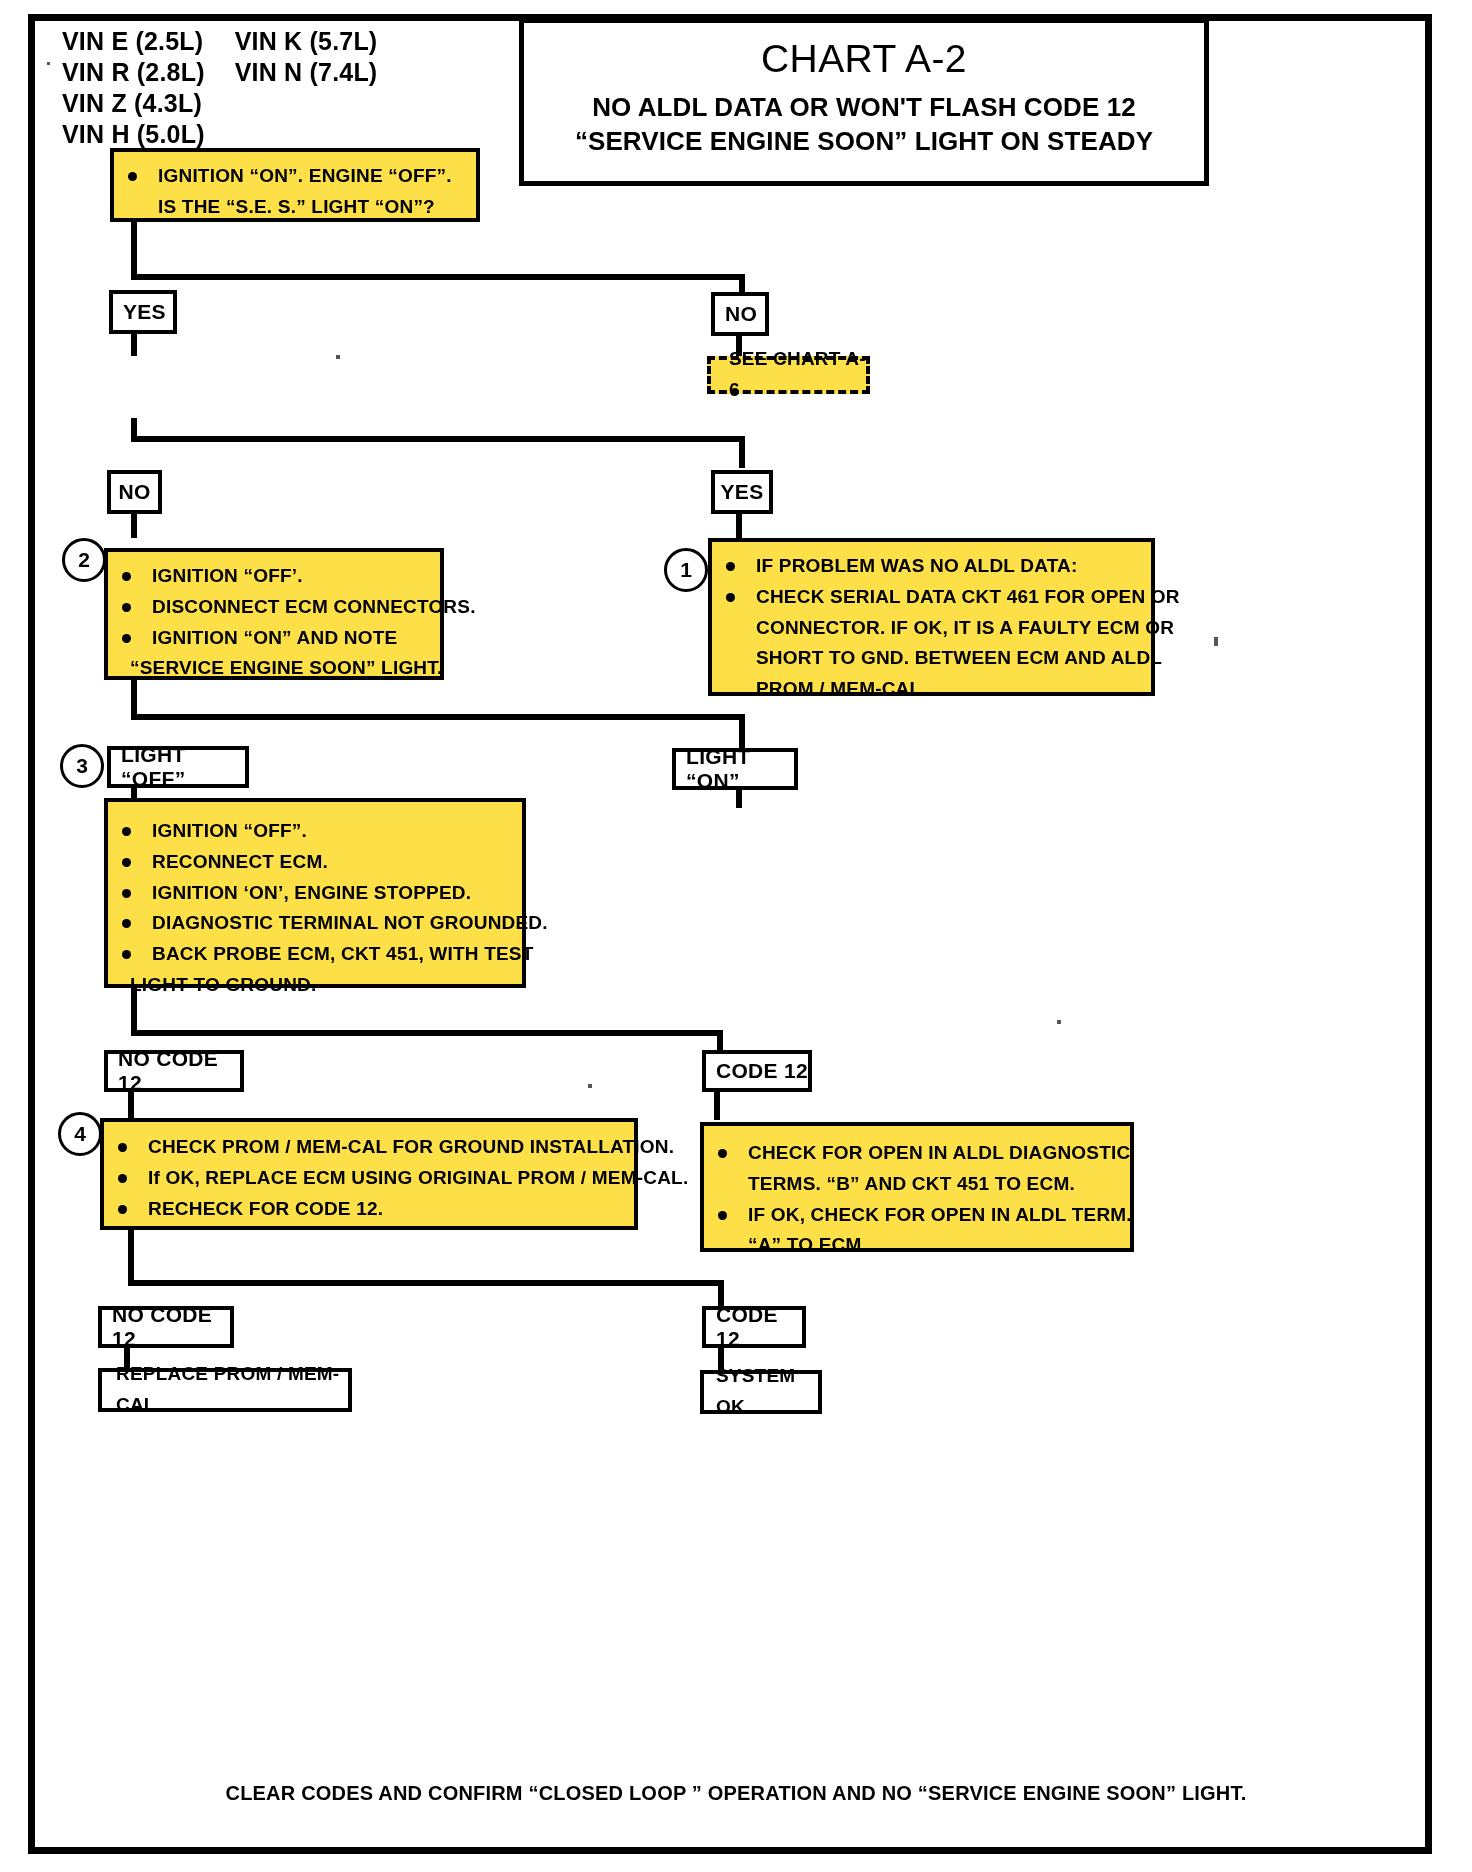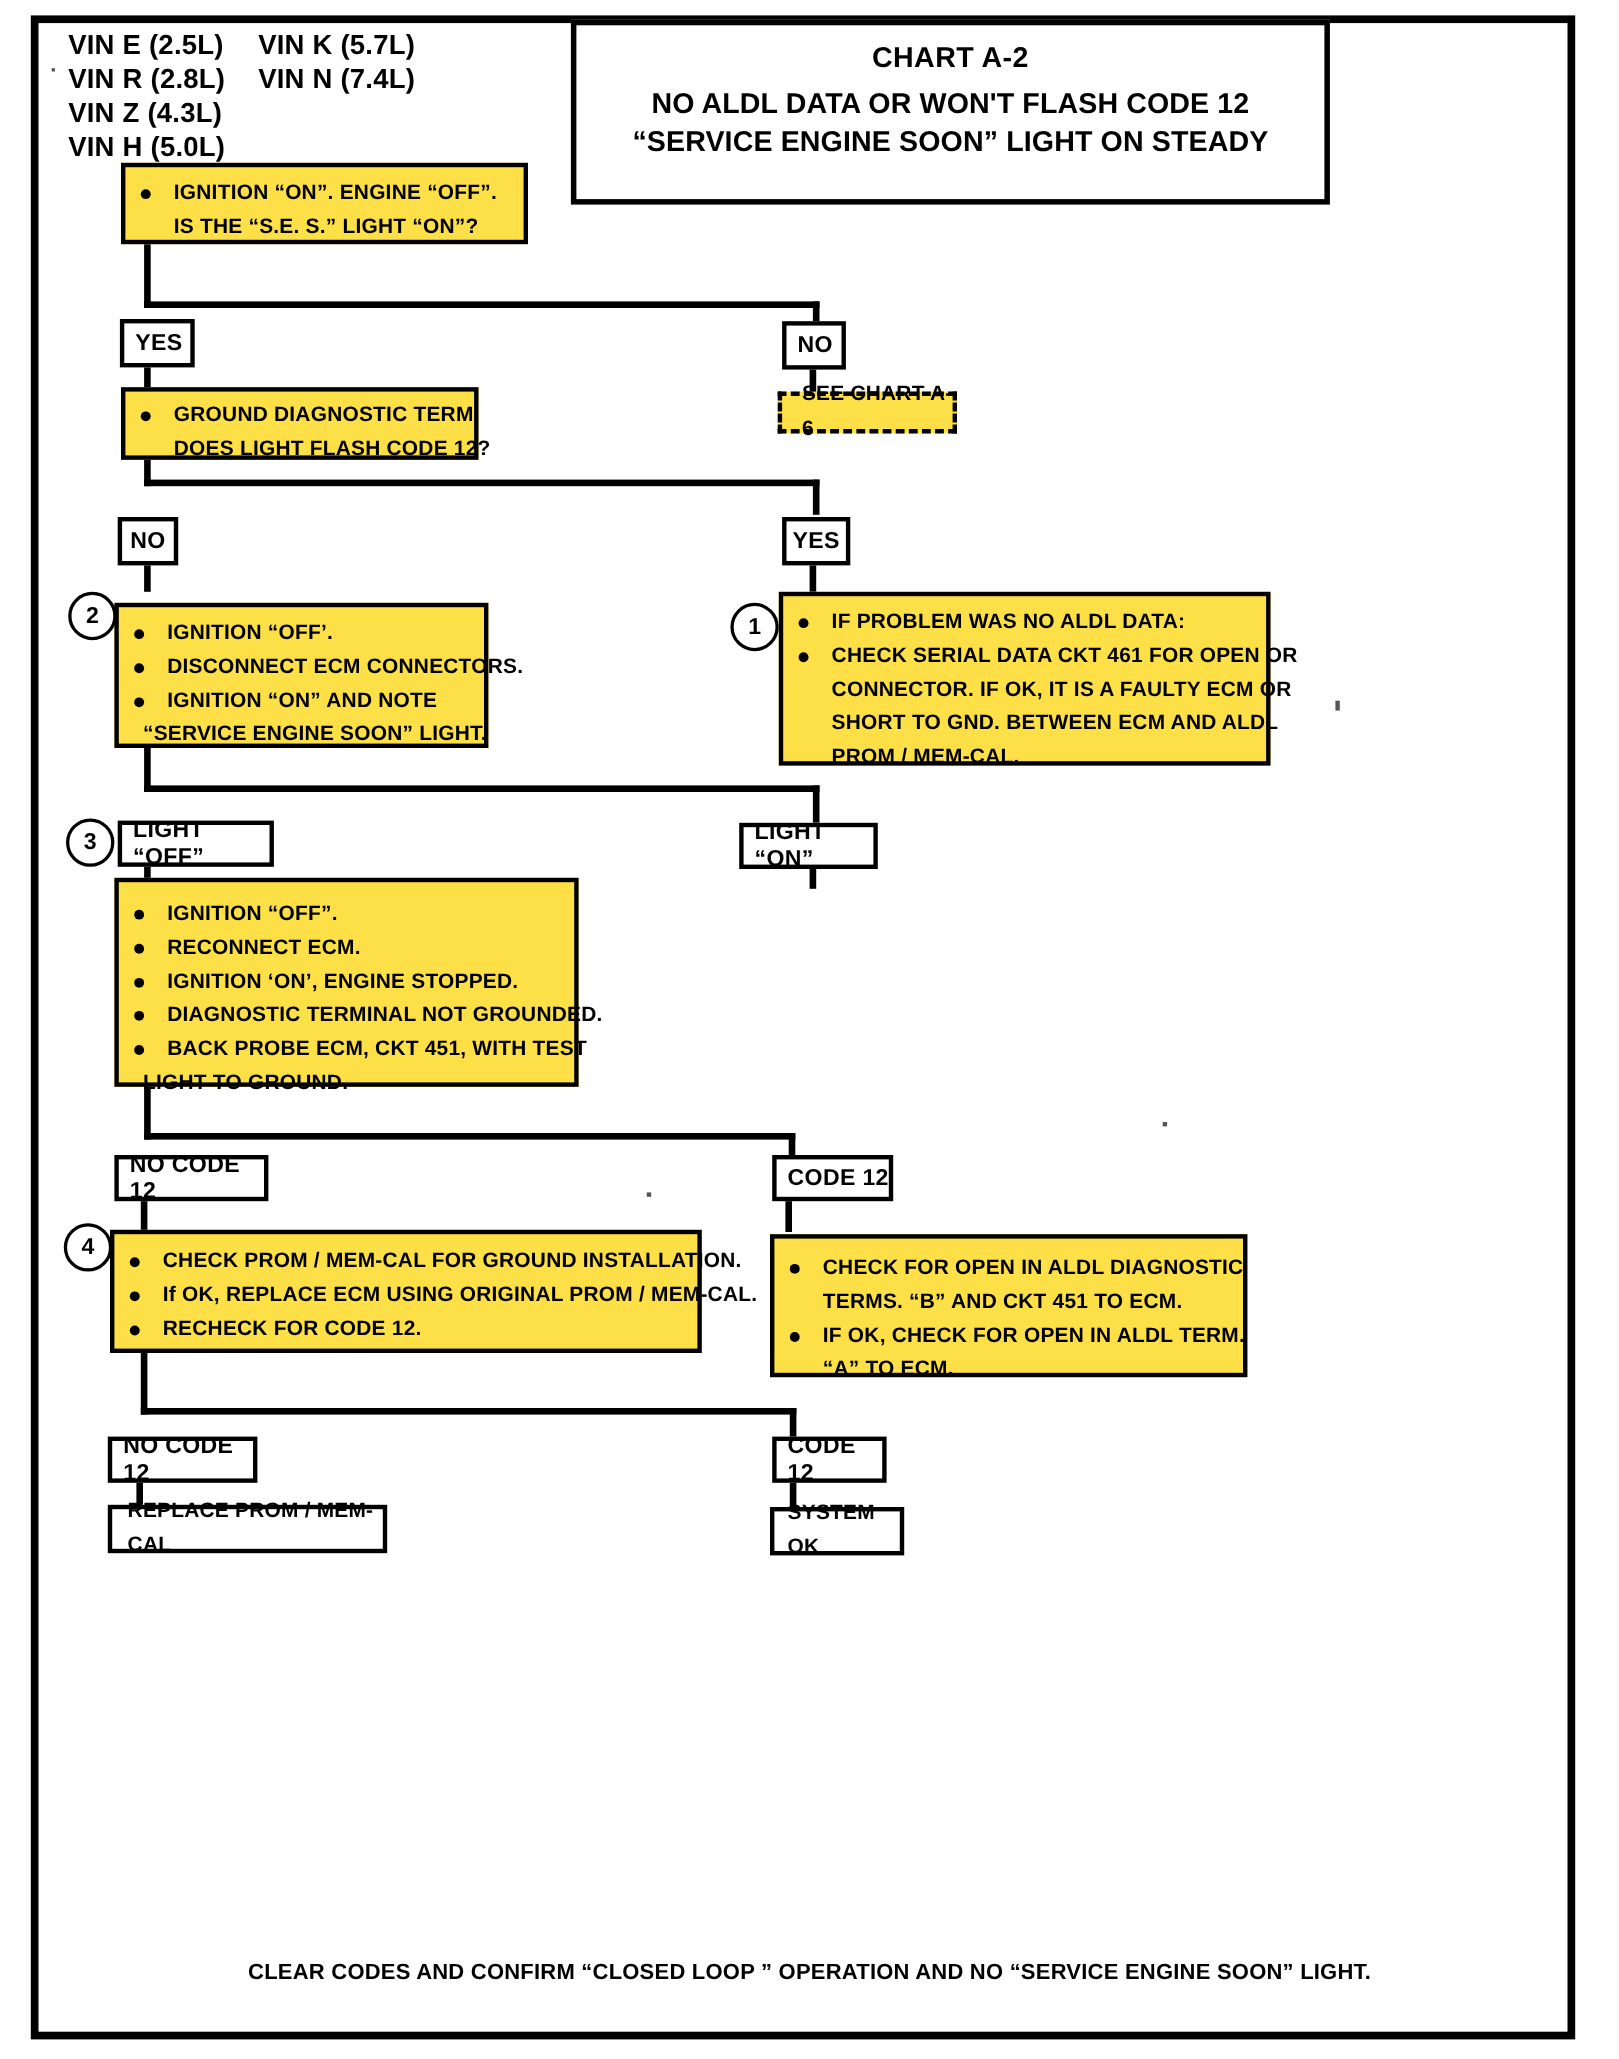--- a/index.html
+++ b/index.html
@@ -51,22 +51,22 @@
     top: 18px;
     width: 690px;
     height: 168px;
     border: 5px solid #000;
     box-sizing: border-box;
     background: #fff;
     text-align: center;
     padding-top: 14px;
   }
   .title-main {
-    font-weight: bold;
-    font-size: 26px;
+    font-weight: normal;
+    font-size: 39px;
     letter-spacing: 0.4px;
   }
   .title-sub {
     font-weight: bold;
     font-size: 26px;
     line-height: 1.3;
     margin-top: 10px;
     letter-spacing: 0.1px;
   }
 
@@ -241,28 +241,20 @@
     <span>NO</span>
   </div>
 
   <div class="ln-v" style="left:131px;top:330px;height:26px;"></div>
   <div class="ln-v" style="left:736px;top:332px;height:26px;"></div>
 
   <div class="box dashed" style="left:707px;top:356px;width:163px;height:38px;display:flex;align-items:center;padding-left:18px;">
     <span class="box-body">SEE CHART A-6</span>
   </div>
 
-  <div class="box" style="left:110px;top:352px;width:325px;height:66px;">
-    <ul class="bullets box-body" style="padding-top:7px;">
-      <li class="has-bullet">
-        <span>GROUND DIAGNOSTIC TERM.</span>
-        <span class="cont">DOES LIGHT FLASH CODE 12?</span>
-      </li>
-    </ul>
-  </div>
 
   <div class="ln-v" style="left:131px;top:418px;height:24px;"></div>
   <div class="ln-h" style="left:131px;top:436px;width:614px;"></div>
   <div class="ln-v" style="left:739px;top:436px;height:32px;"></div>
 
   <div class="label-box center" style="left:107px;top:470px;width:55px;height:44px;">
     <span>NO</span>
   </div>
   <div class="label-box center" style="left:711px;top:470px;width:62px;height:44px;">
     <span>YES</span>

